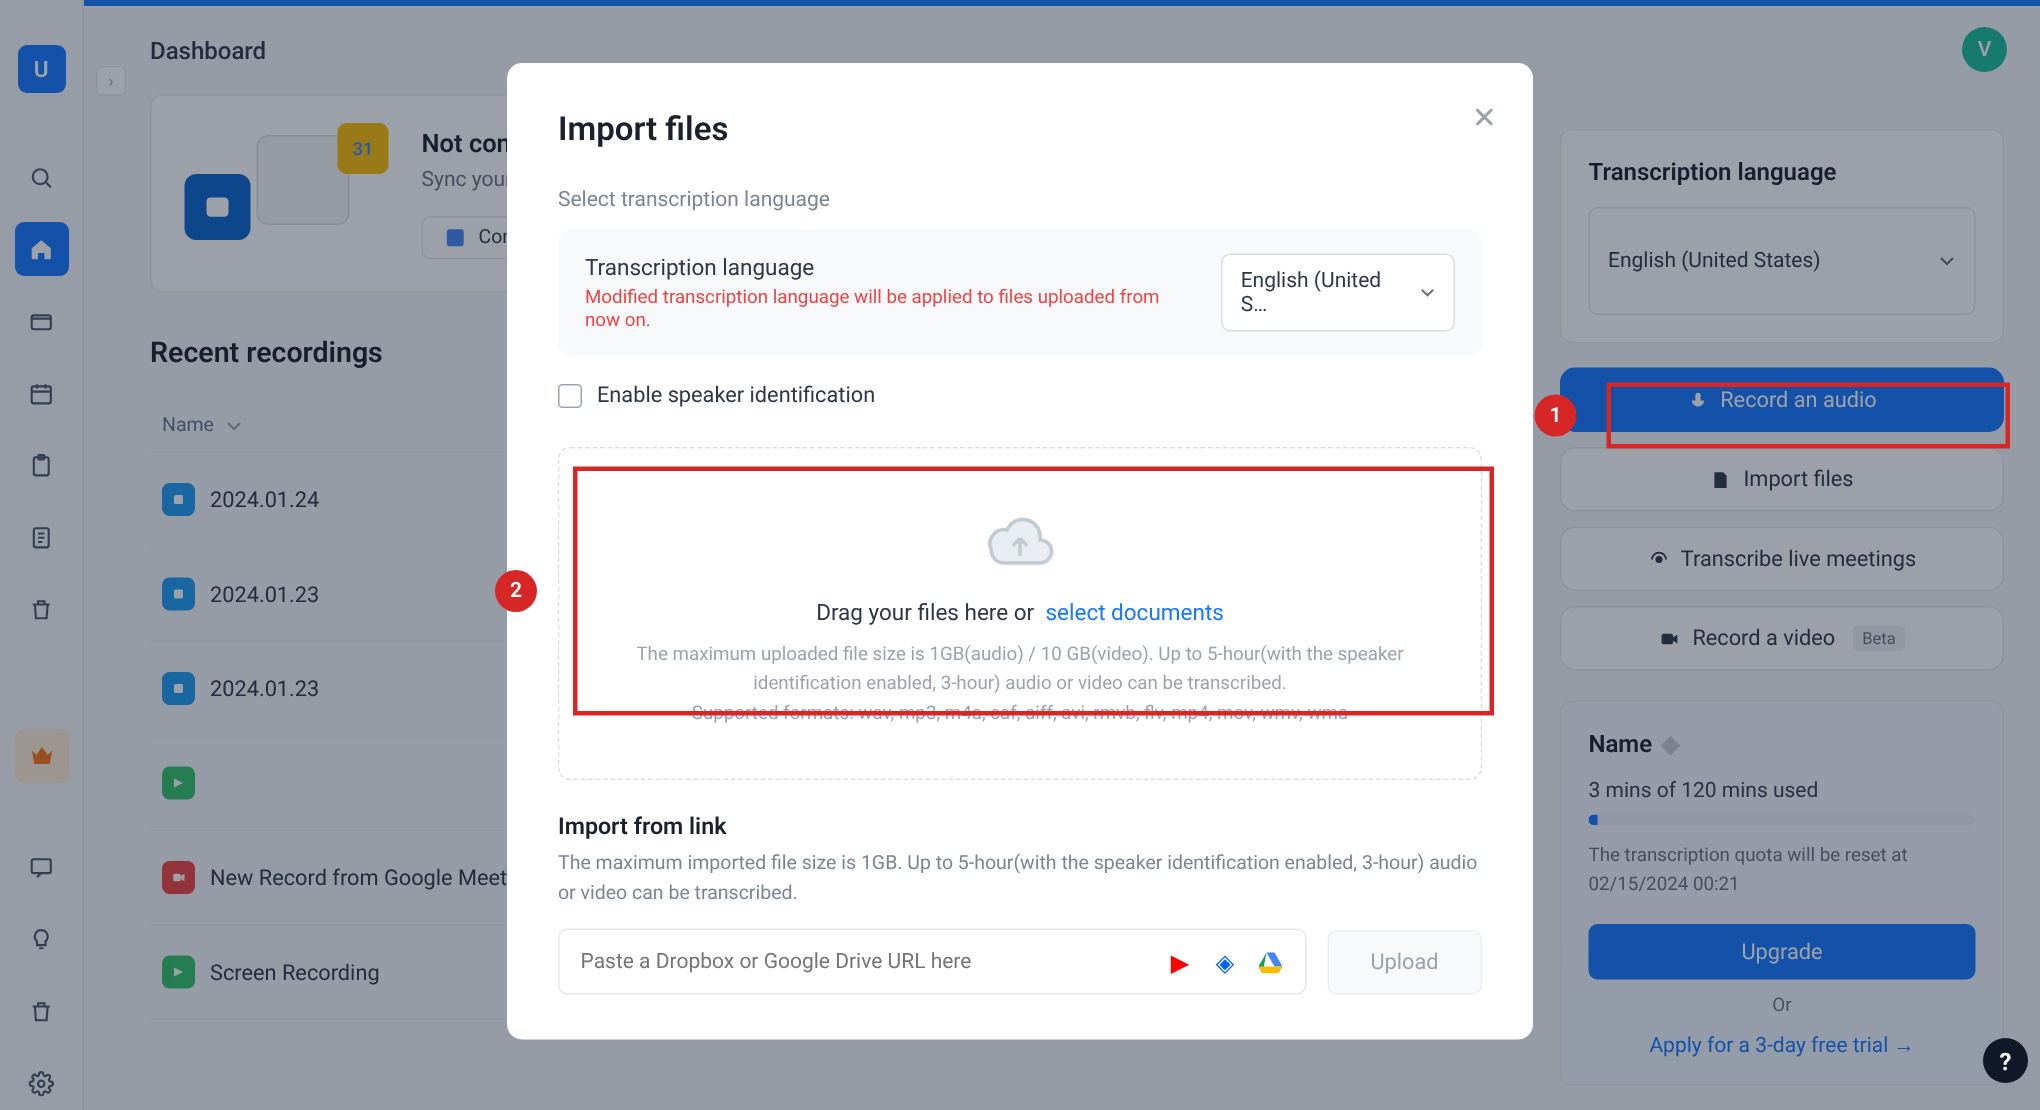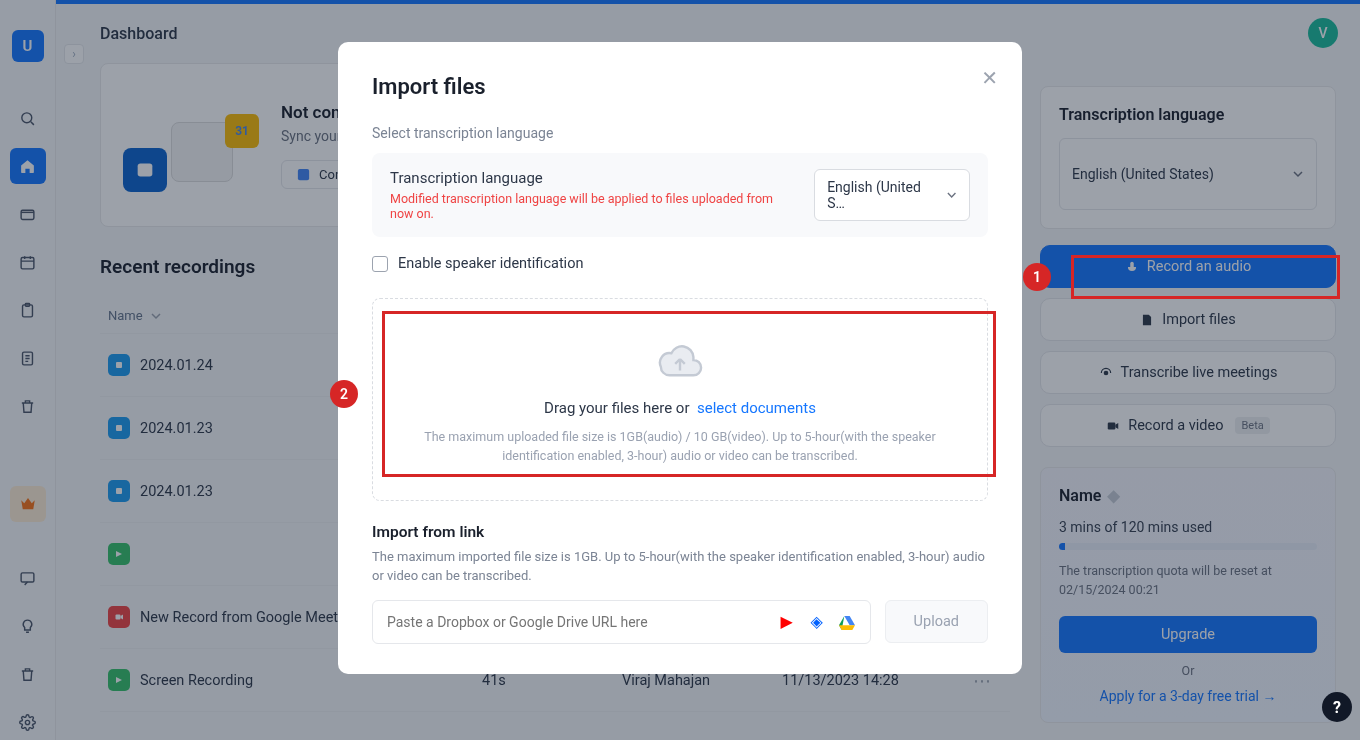--- a/index.html
+++ b/index.html
@@ -14,21 +14,21 @@
 .rail-spacer { flex: 1; }
 
 .chevron-btn { position: absolute; left: 64px; top: 44px; width: 20px; height: 20px; border: 1px solid #e5e7eb; background: #fff; border-radius: 4px; display: flex; align-items: center; justify-content: center; color: #a0aec0; font-size: 12px; cursor: pointer; }
 
 .main { position: absolute; left: 56px; right: 0; top: 4px; bottom: 0; display: flex; }
 
 .content { flex: 1; padding: 20px 30px 0 44px; overflow: hidden; }
 .page-title { font-size: 16px; font-weight: 500; color: #2d3748; margin-bottom: 20px; }
 
 .calendar-card { background: #fff; border: 1px solid #e8e9eb; border-radius: 8px; padding: 20px 24px; display: flex; align-items: center; gap: 26px; margin-bottom: 28px; }
-.calendar-illustration { width: 130px; height: 90px; position: relative; flex-shrink: 0; margin-top: 32px; }
+.calendar-illustration { width: 130px; height: 90px; position: relative; flex-shrink: 0; }
 .calendar-illustration .cal1 { position: absolute; left: 46px; top: 6px; width: 62px; height: 60px; background: #f4f4f5; border-radius: 8px; border: 1px solid #ddd; }
 .calendar-illustration .cal2 { position: absolute; right: -4px; top: -2px; width: 34px; height: 34px; background: #fbbc05; border-radius: 6px; display:flex; align-items:center; justify-content:center; font-size:12px; font-weight:600; color:#4285f4; }
 .calendar-illustration .cal3 { position: absolute; left: -2px; top: 32px; width: 44px; height: 44px; background: #0b63ce; border-radius: 8px; display:flex; align-items:center; justify-content:center; color:#fff;}
 .cc-text { flex: 1; }
 .cc-title { font-size: 17px; font-weight: 600; color: #1a202c; margin-bottom: 6px; }
 .cc-sub { font-size: 14px; color: #6b7280; margin-bottom: 16px; }
 .cc-btn { display: inline-flex; align-items: center; gap: 8px; border: 1px solid #e5e7eb; background: #fff; padding: 6px 14px; border-radius: 6px; font-size: 13px; color: #2d3748; cursor: pointer; }
 
 .section-title { font-size: 19px; font-weight: 600; color: #1a202c; margin-bottom: 20px; }
 
@@ -388,20 +388,21 @@
 
     <div class="dropzone">
       <div class="dropzone-inner">
         <svg class="cloud-icon" viewBox="0 0 48 36" fill="currentColor">
             <path d="M38 16a12 12 0 0 0-23-4A10 10 0 0 0 4 26c0 5 4 9 9 9h25a8 8 0 0 0 0-16zM24 30V18m0 0l-5 5m5-5l5 5" stroke="#c4cad4" stroke-width="2.5" fill="#e9ecf1"></path>
           </svg>
         <div class="dz-line1">
           <span>Drag your files here or</span>&nbsp;&nbsp;<span class="dz-link">select documents</span>
         </div>
         <div class="dz-meta">The maximum uploaded file size is 1GB(audio) / 10 GB(video). Up to 5-hour(with the speaker identification enabled, 3-hour) audio or video can be transcribed.</div>
+        <div class="dz-meta">Supported formats: wav, mp3, m4a, caf, aiff, avi, rmvb, flv, mp4, mov, wmv, wma</div>
       </div>
     </div>
 
     <div class="import-link-title">Import from link</div>
     <div class="import-link-sub">The maximum imported file size is 1GB. Up to 5-hour(with the speaker identification enabled, 3-hour) audio or video can be transcribed.</div>
     <div class="link-row">
       <div class="link-input">
         <input placeholder="Paste a Dropbox or Google Drive URL here" style="">
         <div class="link-icons">
           <span style="color:#ff0000;">▶</span>

